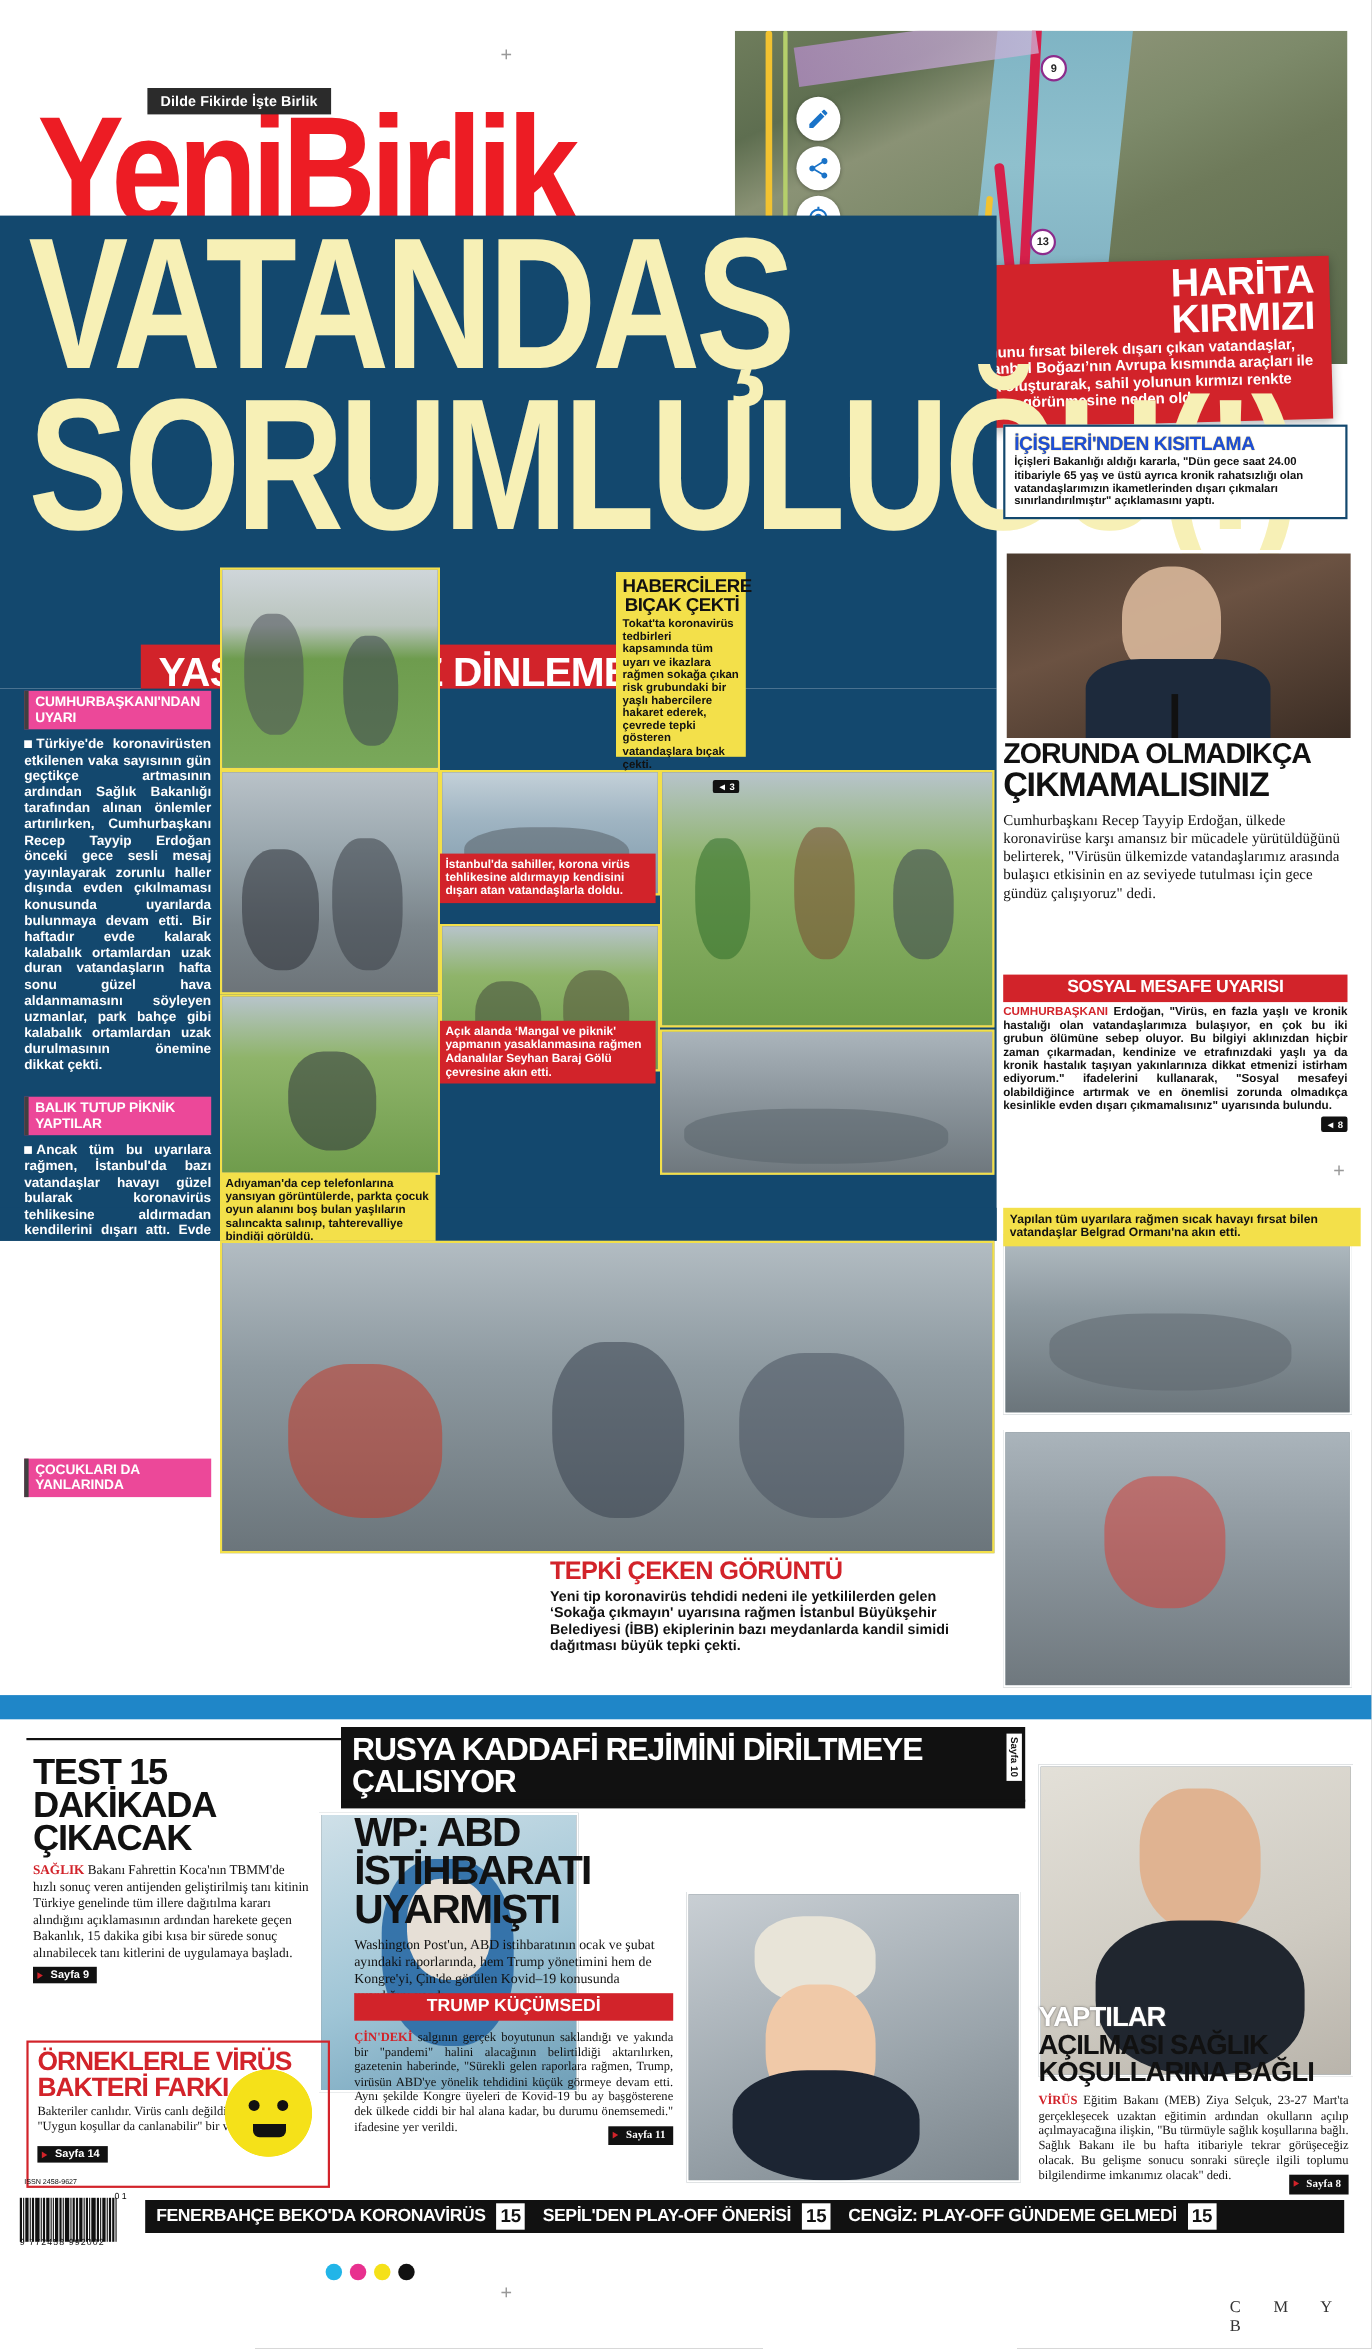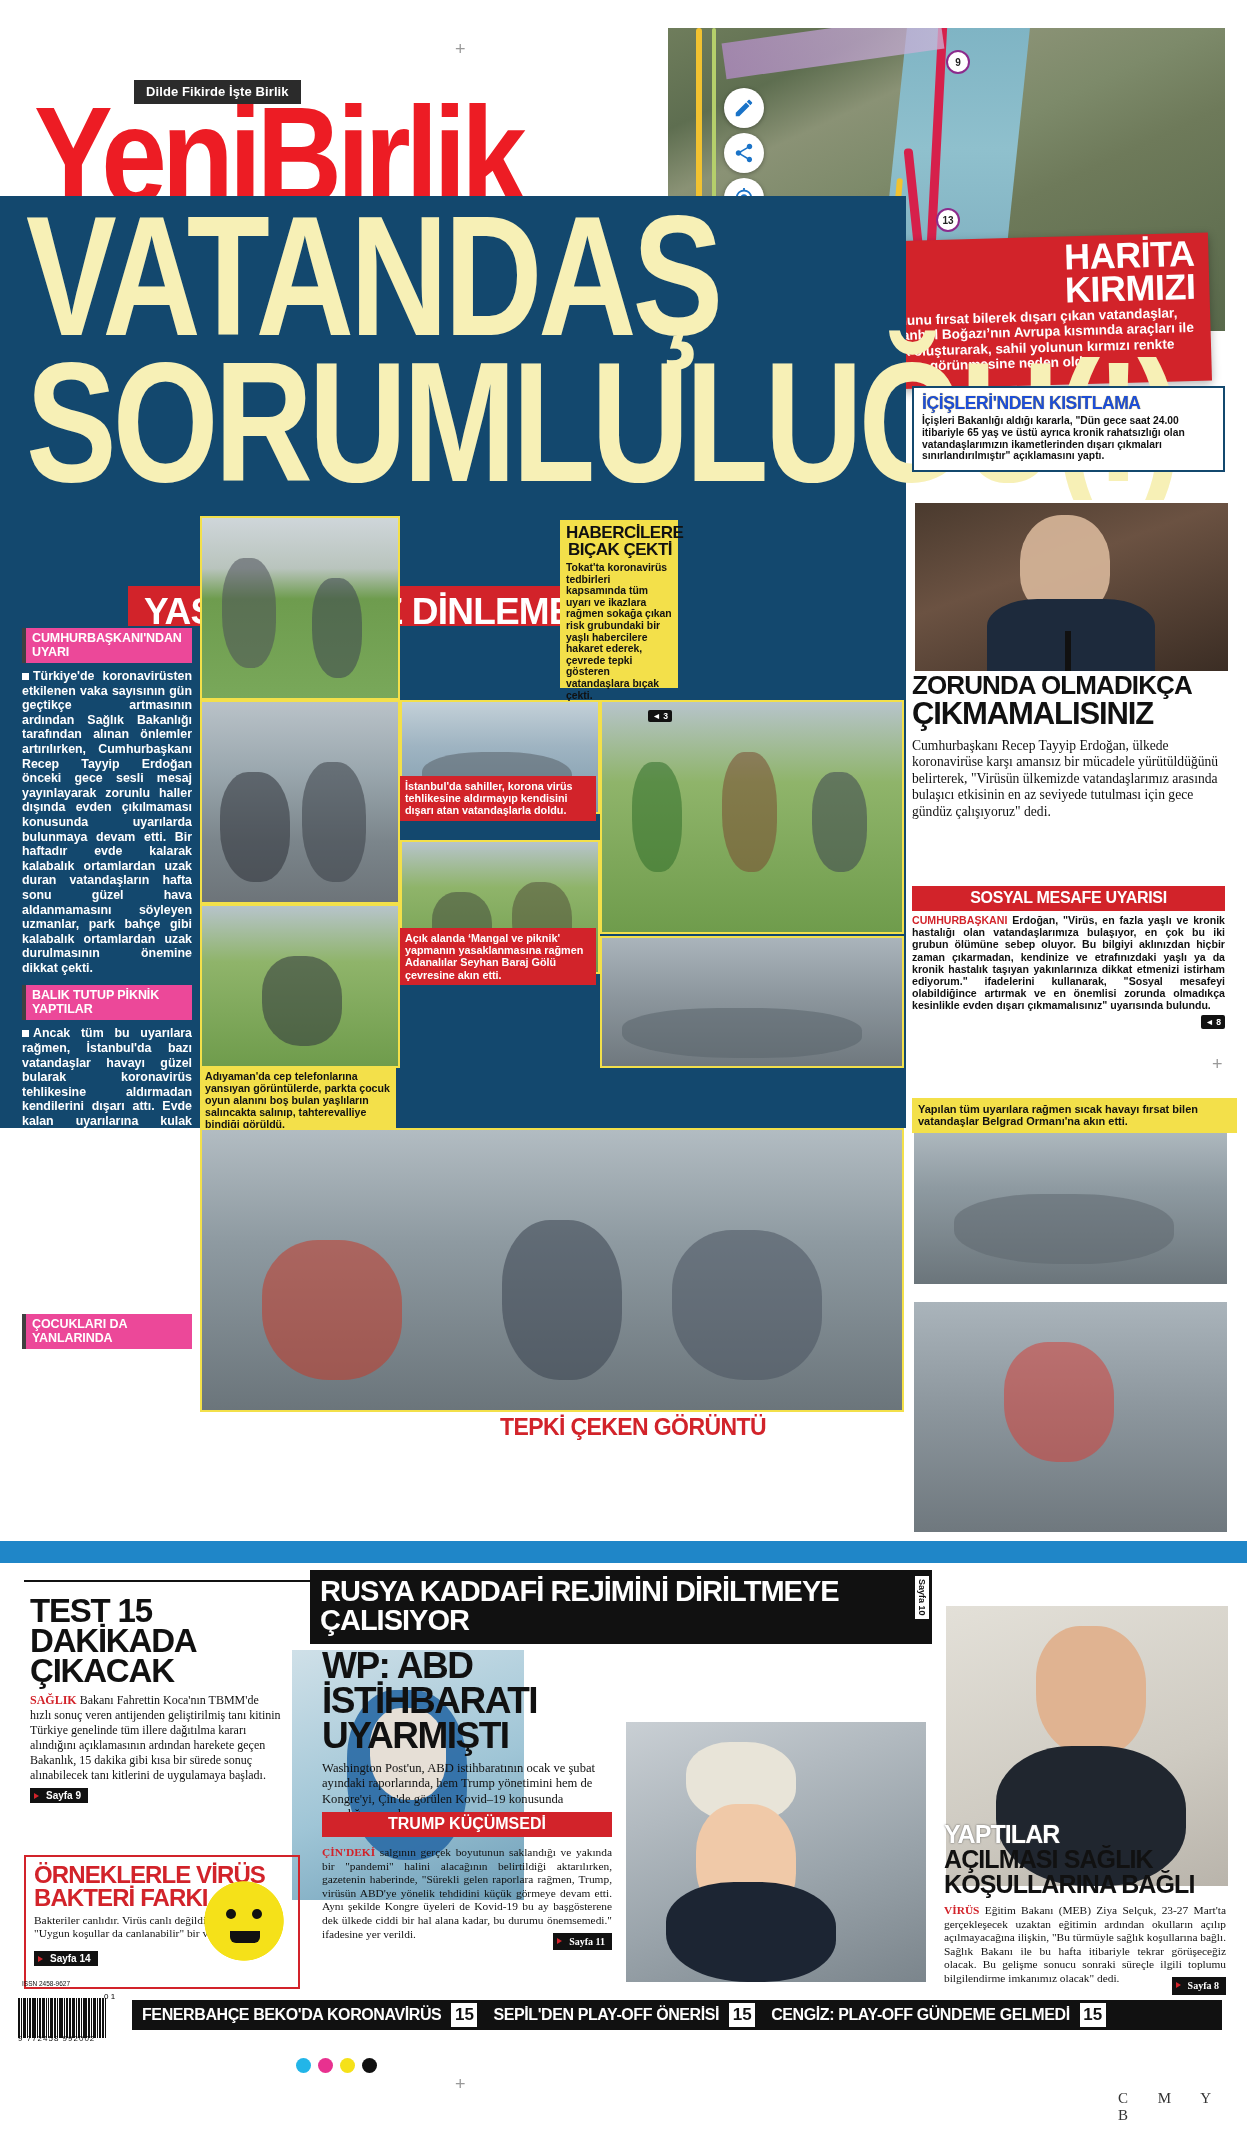--- a/index.html
+++ b/index.html
@@ -243,21 +243,21 @@
     <div class="kicker">YAŞLILAR SÖZ DİNLEMEDİ</div>
     <div class="lead">Türkiye'nin hemen her yerinde vatandaşların, yeni tip koronavirüs (Kovid–19) nedeni ile devletin yetkili organlarından gelen ‘Dışarı çıkmayın' çağrısına uymadığı görüldü. Sahiller ve parklar, koronavirüs tehlikesine aldırmayıp kendisini dışarı atanlarla dolarken, özellikle yaşlı vatandaşlar güneşli havayı fırsat bilip dışarıya akın etti.</div>
   </div>
 
   <div class="bluepanel"></div>
   <div class="bluepanel2"></div>
 
   <div class="col-l">
     <div class="redlabel">CUMHURBAŞKANI'NDAN UYARI</div>
     <div class="bodytxt"><span class="sq"></span><span>Türkiye'de koronavirüsten etkilenen vaka sayısının gün geçtikçe artmasının ardından Sağlık Bakanlığı tarafından alınan önlemler artırılırken, Cumhurbaşkanı Recep Tayyip Erdoğan önceki gece sesli mesaj yayınlayarak zorunlu haller dışında evden çıkılmaması konusunda uyarılarda bulunmaya devam etti. Bir haftadır evde kalarak kalabalık ortamlardan uzak duran vatandaşların hafta sonu güzel hava aldanmamasını söyleyen uzmanlar, park bahçe gibi kalabalık ortamlardan uzak durulmasının önemine dikkat çekti.</span></div>
-    <div class="redlabel" style="margin-top:10px;">BALIK TUTUP PİKNİK YAPTILAR</div>
+    <div class="redlabel" style="margin-top:22px;">BALIK TUTUP PİKNİK YAPTILAR</div>
     <div class="bodytxt"><span class="sq"></span><span>Ancak tüm bu uyarılara rağmen, İstanbul'da bazı vatandaşlar havayı güzel bularak koronavirüs tehlikesine aldırmadan kendilerini dışarı attı. Evde kalan uyarılarına kulak asmayan vatandaşlar Maltepe ve Kartal Sahili'ne adeta akın etti. Kimi vatandaşlar balık tuttu, kimisi arkadaşlarıyla beraber piknik yaptı, kimisi ailece sahilde yürüyüş yaptı kimisi de spor yaptı. Temiz hava almak için dışarı çıktıklarını belirten vatandaşlar sahilde kalabalık oluşturdu.</span></div>
     <div class="redlabel" style="margin-top:10px;">ÇOCUKLARI DA YANLARINDA</div>
     <div class="bodytxt"><span class="sq"></span><span>Çocuklarıyla beraber sahilde yürüyüş yapan bir vatandaş, "Hava çok güzel evde devamlı durmaktansa dışarıda açık havada çocuklarımızla beraber yürüyüş yapıyoruz. Dışarı çıkmayın derken birbirinize yanaşmayın, mesafeniz olsun diyorlar. Bana göre turp gibiyiz Maşallah" dedi. Sahile giden başka bir vatandaş, "Yoğun ama aşırı değil. Ortam da temiz bir zararı olmadığı düşüncesindeyiz. Evimiz yakın hemen dönebiliriz, fazla da durmuyoruz" diye konuştu.</span></div>
   </div>
 
   <div class="ph" style="left:200px;top:516px;width:196px;height:180px;">
     <div class="fill tex-park"></div>
     <div class="blob" style="left:20px;top:40px;width:54px;height:110px;background:#4a4f58;"></div>
     <div class="blob" style="left:110px;top:60px;width:50px;height:100px;background:#3d4450;"></div>
   </div>
@@ -344,20 +344,21 @@
   </div>
 
   <div class="ph" style="left:912px;top:1122px;width:313px;height:160px;border-color:#fff;">
     <div class="fill tex-road"></div>
     <div class="blob" style="left:40px;top:70px;width:220px;height:70px;background:#5e6870;"></div>
   </div>
   <div class="yellownote">Yapılan tüm uyarılara rağmen sıcak havayı fırsat bilen vatandaşlar Belgrad Ormanı'na akın etti.</div>
 
   <div class="tepki">
     <h3>TEPKİ ÇEKEN GÖRÜNTÜ</h3>
+    <p>Yeni tip koronavirüs tehdidi nedeni ile yetkililerden gelen ‘Sokağa çıkmayın' uyarısına rağmen İstanbul Büyükşehir Belediyesi (İBB) ekiplerinin bazı meydanlarda kandil simidi dağıtması büyük tepki çekti.</p>
   </div>
 
   <div class="ph" style="left:912px;top:1300px;width:313px;height:230px;border-color:#fff;">
     <div class="fill tex-crowd"></div>
     <div class="blob" style="left:90px;top:40px;width:110px;height:120px;background:#d1423a;"></div>
   </div>
 
   <div class="bluebar"></div>
 
   <div style="position:absolute;left:24px;top:1580px;width:500px;height:2px;background:#111;"></div>

